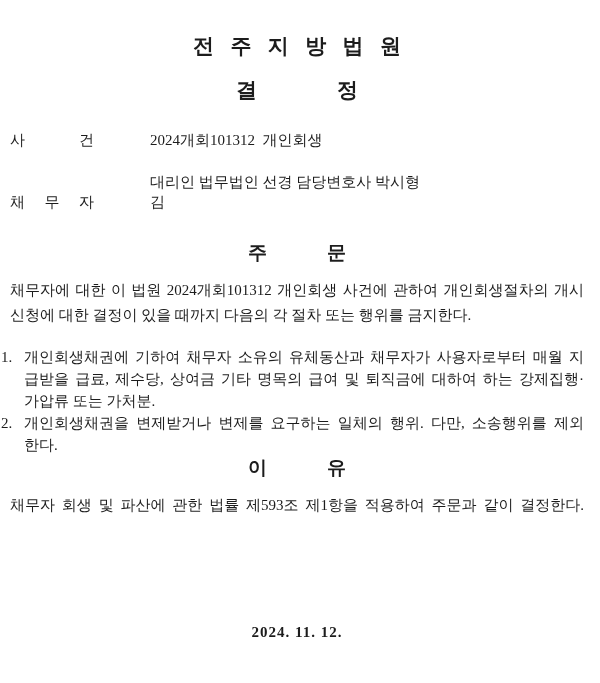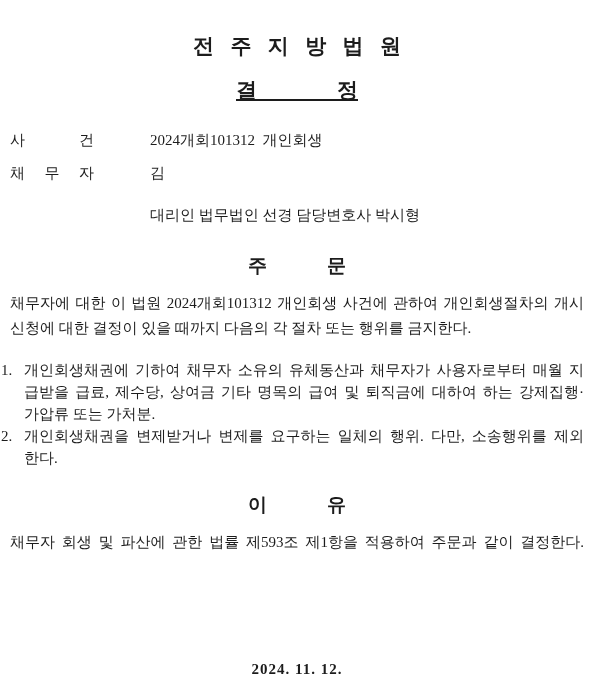--- a/index.html
+++ b/index.html
@@ -23,21 +23,21 @@
     width: 208px;
     margin: 0 auto;
     font-family: "Liberation Sans", "DejaVu Sans", sans-serif;
     font-weight: bold;
     font-size: 21px;
     line-height: 24px;
     text-align: justify;
     text-align-last: justify;
     white-space: nowrap;
   }
-  .doc-title-wrap { margin-top: 20px; text-decoration: underline; }
+  .doc-title-wrap { margin-top: 20px; }
   .doc-title {
     width: 122px;
     margin: 0 auto;
     font-family: "Liberation Sans", "DejaVu Sans", sans-serif;
     font-weight: bold;
     font-size: 21px;
     line-height: 24px;
     text-align: justify;
     text-align-last: justify;
     white-space: nowrap;
@@ -86,21 +86,21 @@
   }
   .jline.last { text-align-last: left; }
   .all-just .jline.last { text-align-last: justify; }
 
   
   .list { margin-top: 18px; margin-left: -9px; font-size: 15px; line-height: 22px; }
   .list-item { display: flex; }
   .item-number { width: 23px; flex: none; }
   .item-lines { flex: 1; min-width: 0; }
 
-  .iyu-heading-wrap { margin-top: 25px; }
+  .iyu-heading-wrap { margin-top: 1px; }
   .iyu-para { margin-top: 14px; font-size: 15px; line-height: 25px; }
 
   
   .date-line {
     margin-top: 104px;
     text-align: center;
     font-size: 15px;
     line-height: 20px;
     letter-spacing: 1px;
     font-weight: bold;
@@ -115,27 +115,27 @@
 
   <div class="doc-title-wrap">
     <div class="doc-title">결 정</div>
   </div>
 
   <div class="case-rows">
     <div class="case-row gap-after-small">
       <div class="case-label">사 건</div>
       <div class="case-value">2024개회101312  개인회생</div>
     </div>
+    <div class="case-row attorney-row">
+      <div class="case-label"></div>
+      <div class="case-value">대리인 법무법인 선경 담당변호사 박시형</div>
+    </div>
     <div class="case-row">
       <div class="case-label">채 무 자</div>
       <div class="case-value">김</div>
-    </div>
-    <div class="case-row attorney-row">
-      <div class="case-label"></div>
-      <div class="case-value">대리인 법무법인 선경 담당변호사 박시형</div>
     </div>
   </div>
 
   <div class="section-heading-wrap jumun-heading-wrap">
     <div class="section-heading">주 문</div>
   </div>
 
   <div class="para">
       <div class="jline">채무자에 대한 이 법원 2024개회101312 개인회생 사건에 관하여 개인회생절차의 개시</div>
       <div class="jline last">신청에 대한 결정이 있을 때까지 다음의 각 절차 또는 행위를 금지한다.</div>

